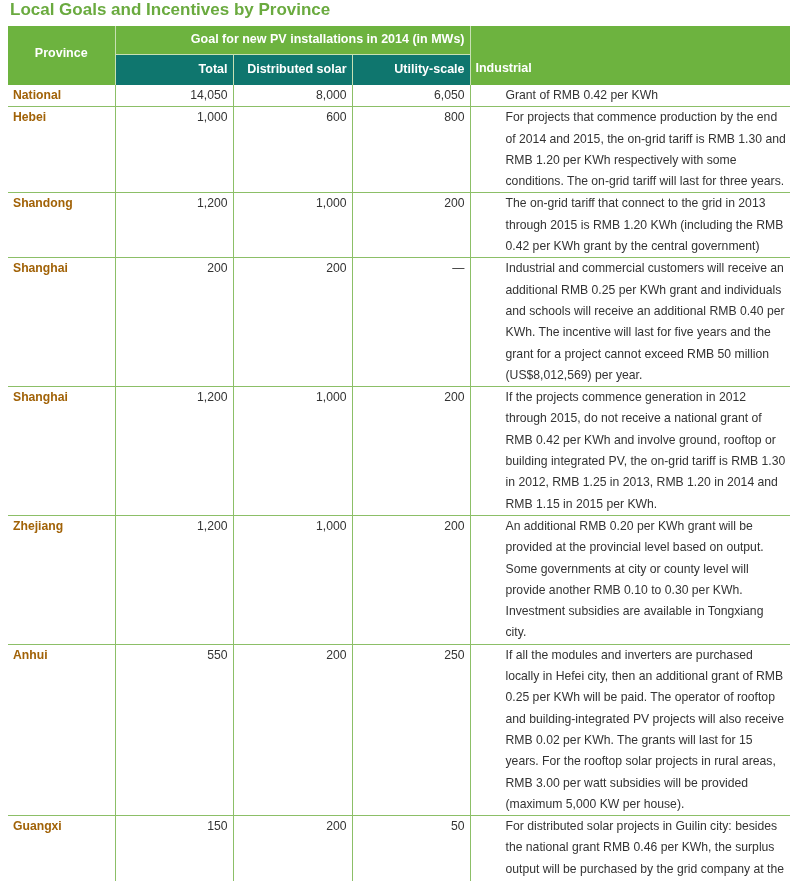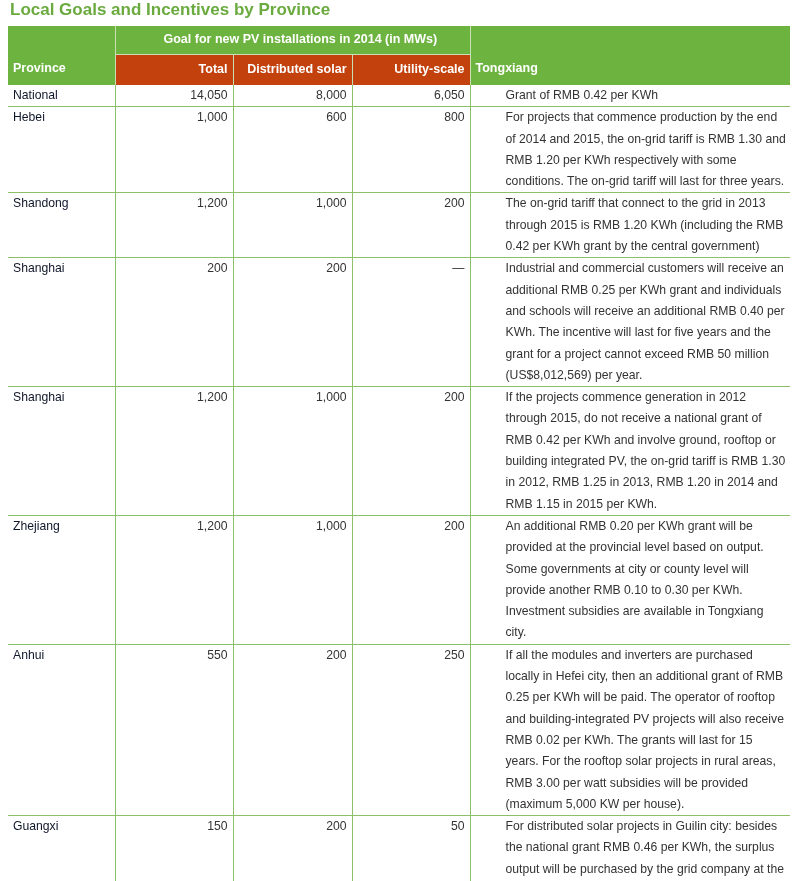--- a/index.html
+++ b/index.html
@@ -8,28 +8,28 @@
   .title { position: absolute; left: 10px; top: 0; font-size: 17px; font-weight: bold;
            color: #6aaa3f; letter-spacing: 0; }
   table { position: absolute; left: 8px; top: 26px; width: 782px; border-collapse: collapse;
           table-layout: fixed; font-size: 12.2px; line-height: 21.3px; }
   col.c-prov { width: 107px; }
   col.c-tot { width: 118px; }
   col.c-dist { width: 119px; }
   col.c-util { width: 118px; }
   col.c-inc { width: 320px; }
   th { background: #6db33f; color: #ffffff; font-weight: bold; font-size: 12.5px; padding: 0 5px; }
-  th.sub { background: #c2410c; text-align: right; }
-  th.group { text-align: left; height: 28px; border-bottom: 1px solid #c8e0b4; border-left: 1px solid #c8e0b4; padding-left: 48px; }
-  th.prov { text-align: left; vertical-align: bottom; padding-bottom: 6px; }
+  th.sub { background: #0f766e; text-align: right; }
+  th.group { text-align: right; height: 28px; border-bottom: 1px solid #c8e0b4; border-left: 1px solid #c8e0b4; padding-left: 48px; }
+  th.prov { text-align: center; vertical-align: bottom; padding-bottom: 21px; }
   th.inc { text-align: left; vertical-align: bottom; padding-bottom: 6px; border-left: 1px solid #c8e0b4; }
   th.sub { height: 30px; border-left: 1px solid #c8e0b4; }
   td { vertical-align: top; padding: 0 5px; border-bottom: 1.5px solid #8cbf67; }
   td + td { border-left: 1.5px solid #8cbf67; margin-top: 18px; }
-  td.prov { font-weight: normal; color: #0f172a; text-align: left; }
+  td.prov { font-weight: bold; color: #a16207; text-align: left; }
   td.num { text-align: right; }
   td.inc { text-align: left; padding-right: 4px; padding-left: 35px; }
   tr.last td { border-bottom: 1.5px solid #8cbf67; }
 </style>
 </head>
 <body>
 
 <div class="title">Local Goals and Incentives by Province</div>
 
 <table>
@@ -37,21 +37,21 @@
     <col class="c-prov">
       <col class="c-tot">
       <col class="c-dist">
       <col class="c-util">
       <col class="c-inc">
   </colgroup>
   <thead>
     <tr>
       <th class="prov" rowspan="2">Province</th>
       <th class="group" colspan="3">Goal for new PV installations in 2014 (in MWs)</th>
-      <th class="inc" rowspan="2">Tongxiang</th>
+      <th class="inc" rowspan="2">Industrial</th>
     </tr>
     <tr>
       <th class="sub">Total</th>
       <th class="sub">Distributed solar</th>
       <th class="sub">Utility-scale</th>
     </tr>
   </thead>
   <tbody id="rows">
     <tr style="height:20px">
       <td class="prov">National</td>

